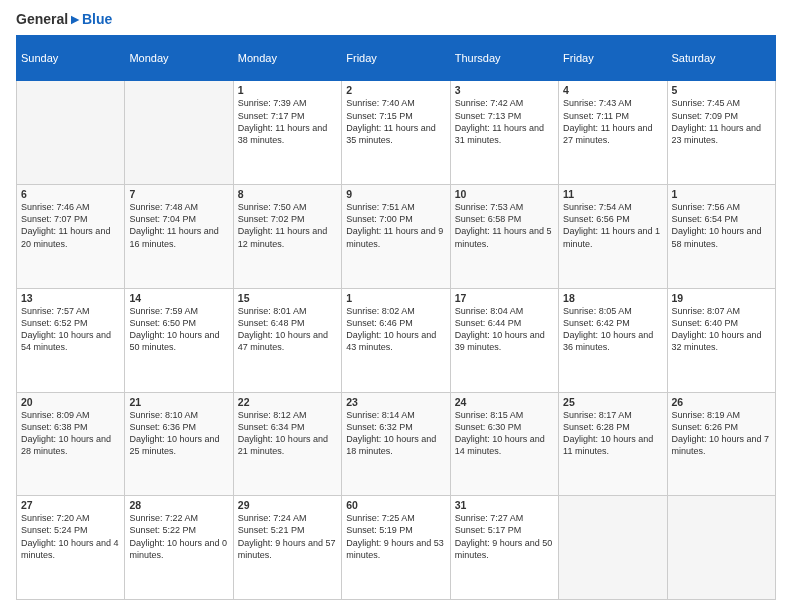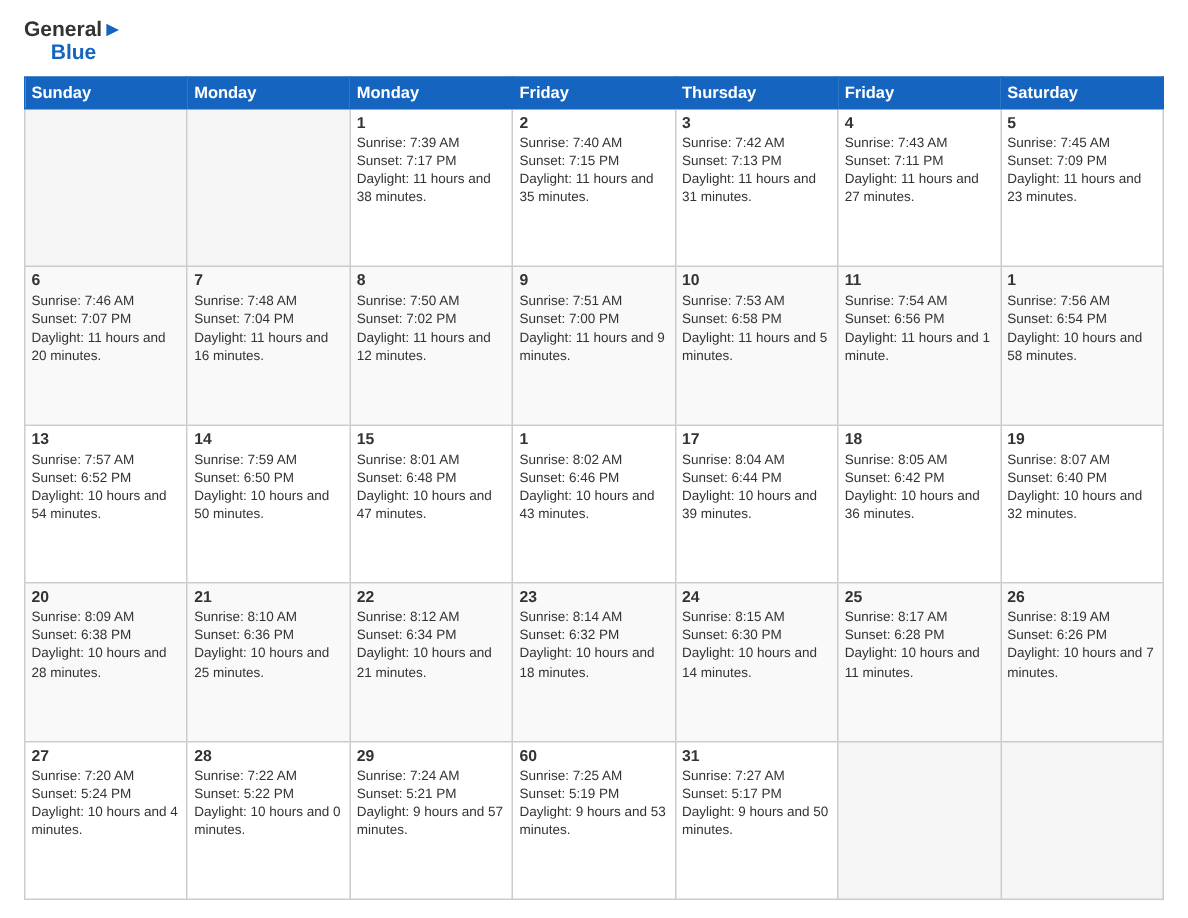--- a/index.html
+++ b/index.html
@@ -45,22 +45,22 @@
       flex: 1;
       border: 1px solid #ccc;
       border-collapse: collapse;
       width: 100%;
       table-layout: fixed;
     }
     .calendar th {
       background: #1565c0;
       color: #fff;
       font-size: 11px;
-      font-weight: bold;
-      padding: 4px 4px;
+      font-weight: normal;
+      padding: 16px 4px;
       text-align: left;
       border: 1px solid #1565c0;
     }
     .calendar td {
       border: 1px solid #ccc;
       vertical-align: top;
       padding: 3px 4px;
       font-size: 9.5px;
       color: #333;
       background: #fff;
@@ -85,21 +85,21 @@
       line-height: 1.35;
       color: #333;
     }
   </style>
 </head>
 <body>
 
 <div class="page">
   <div class="header">
     <div class="logo">
-  <div style="display:flex;flex-direction:column;line-height:1.1">
+  <div style="display:flex;flex-direction:row;line-height:1.1">
     <span style="font-size:14px;font-weight:bold;color:#333">General<span style="color:#1565c0;">►</span></span>
     <span style="font-size:14px;font-weight:bold;color:#1565c0;text-align:center;">Blue</span>
   </div>
 </div>
     <div class="title-block">
       <div class="month-title"></div>
       <div class="location"></div>
     </div>
   </div>
 

